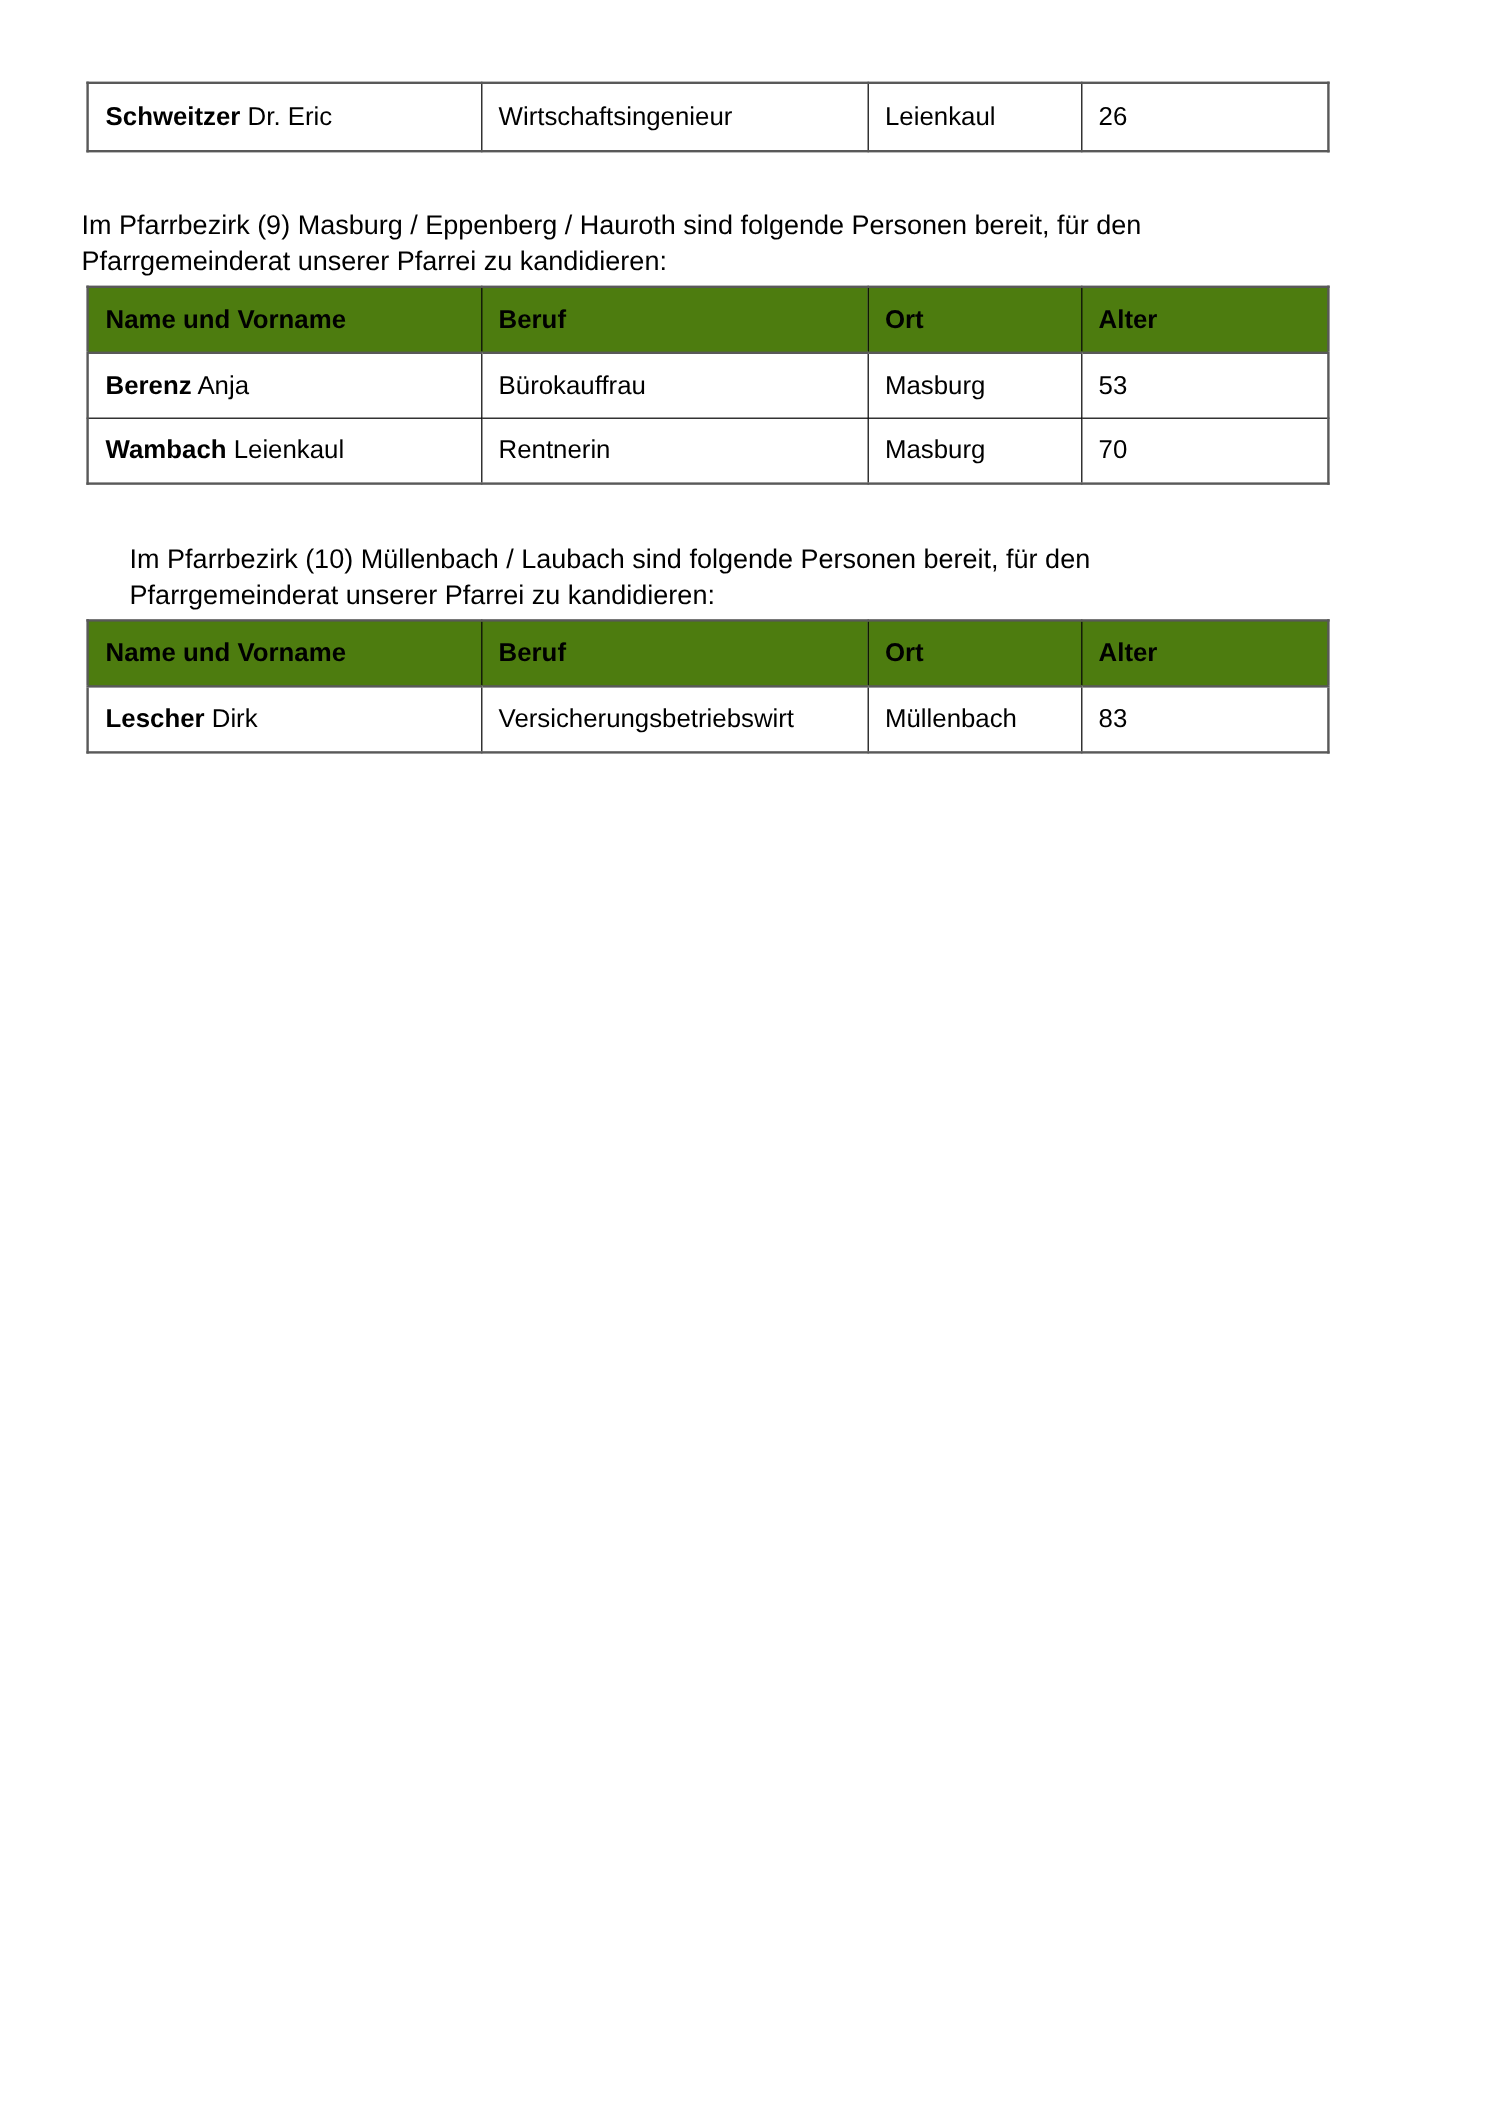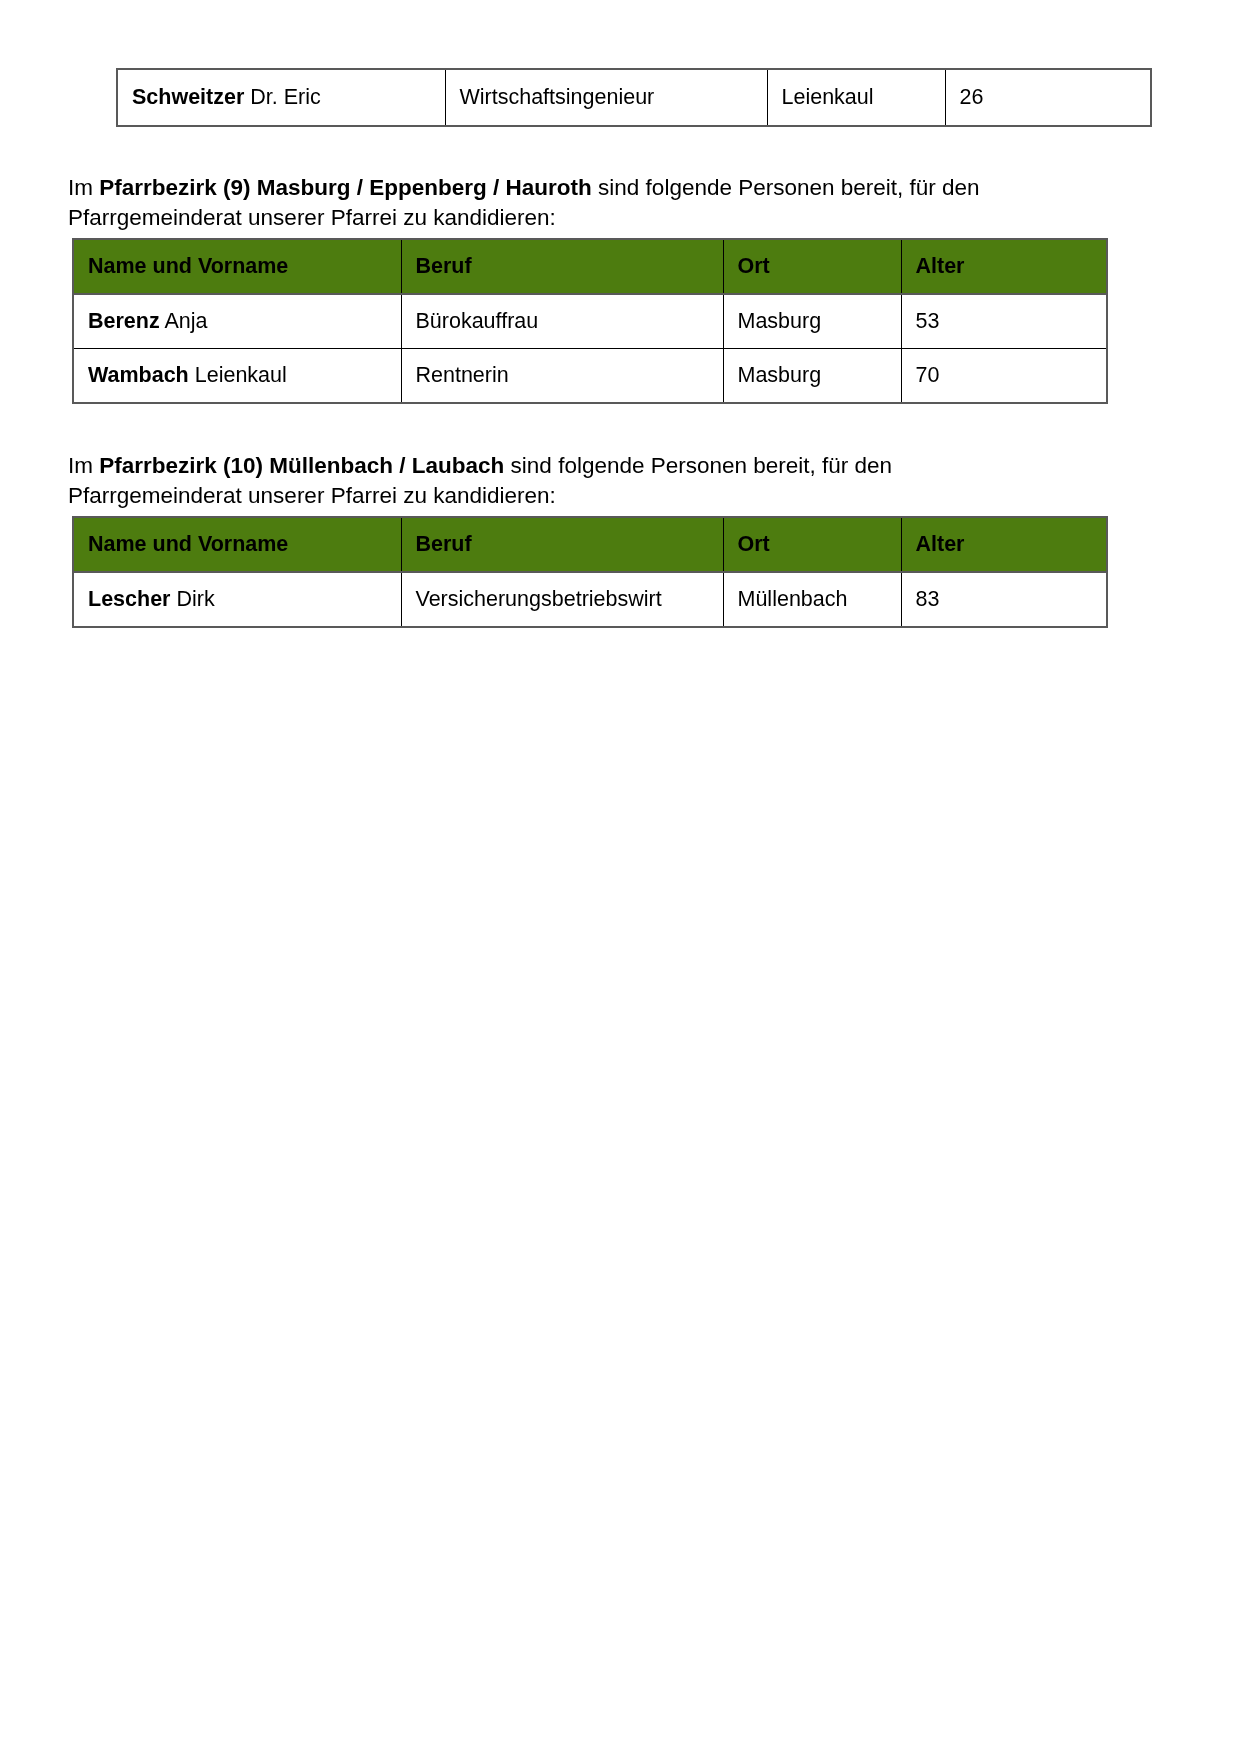--- a/index.html
+++ b/index.html
@@ -59,37 +59,36 @@
   .col-beruf { width: 322px; }
   .col-ort   { width: 178px; }
   .col-alter { width: 206px; }
 
   .lastname { font-weight: bold; }
   .firstname { font-weight: normal; }
 
   
   #table-continued {
     top: 68px;
-    margin-left: 44px;
   }
   #table-continued td { height: 55px; }
 
   
   .intro-par {
     position: absolute;
     left: 68px;
     width: 950px;
     font-size: 22.5px;
     line-height: 1.37;
     color: #000000;
     font-weight: normal;
   }
-  .intro-par b { font-weight: bold; }
+  .intro-par b { font-weight: normal; }
   #paragraph-9  { top: 150px; }
-  #paragraph-10 { top: 428px; }
+  #paragraph-10 { top: 428px; margin-left: 40px; }
 
   #table-bezirk-9  { top: 238px; }
   #table-bezirk-10 { top: 516px; }
 </style>
 </head>
 <body>
 
 <div class="page">
 
   <table class="cand-table" id="table-continued">

